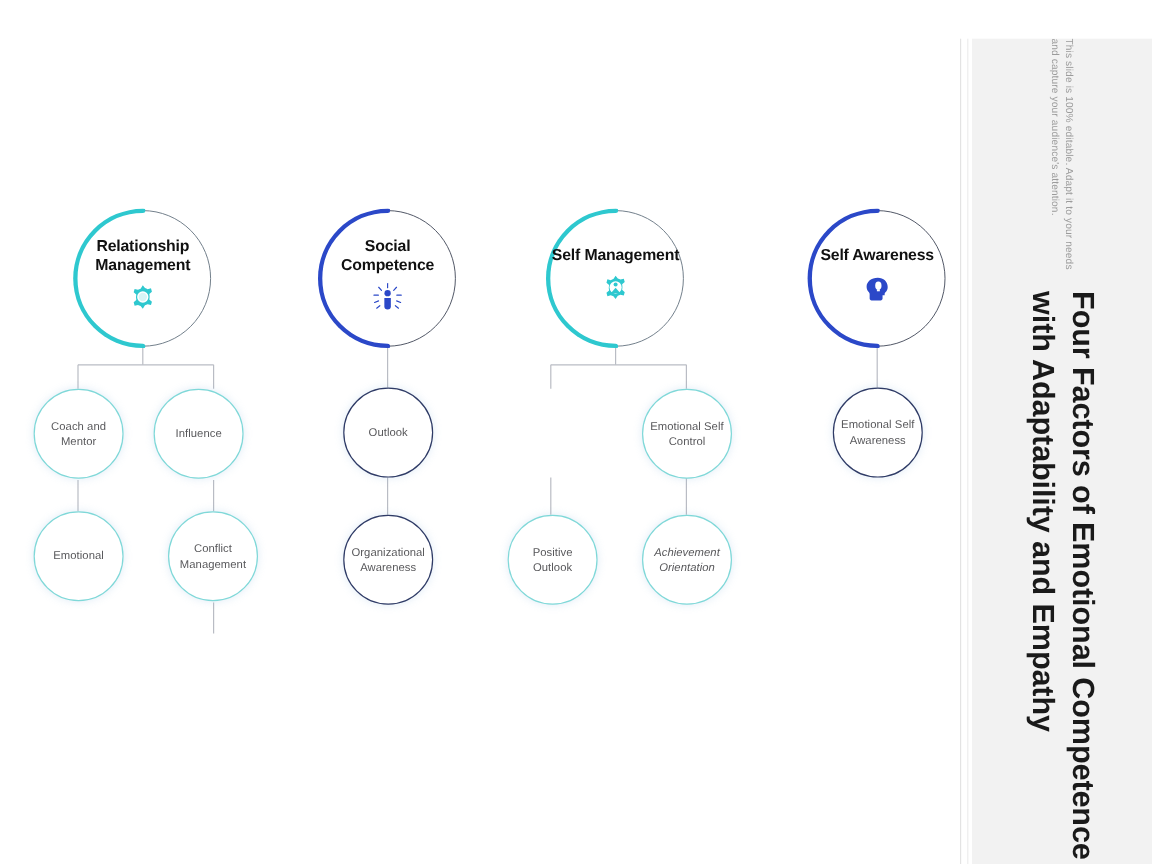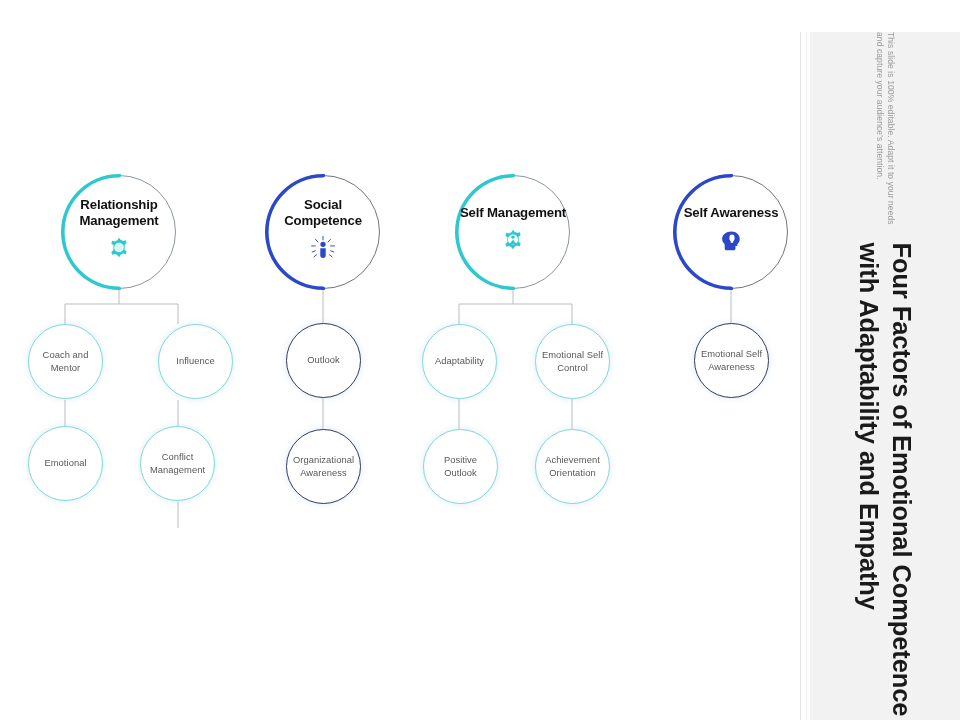--- a/index.html
+++ b/index.html
@@ -195,21 +195,21 @@
         <path fill="#2ec8cf" d="M16 3.2l2.1 2.6a11 11 0 0 1 2.5 1l3.2-.8.9 3.2-2.5 2.2c.2.8.3 1.7.3 2.6s-.1 1.8-.3 2.6l2.5 2.2-.9 3.2-3.2-.8a11 11 0 0 1-2.5 1L16 25.4l-2.1-2.6a11 11 0 0 1-2.5-1l-3.2.8-.9-3.2 2.5-2.2a11.6 11.6 0 0 1 0-5.2L7.3 9.8l.9-3.2 3.2.8a11 11 0 0 1 2.5-1L16 3.2z"></path>
         <circle cx="16" cy="14.3" r="5.4" fill="#ffffff"></circle>
         <circle cx="16" cy="14.3" r="4.0" fill="#d8f5f6"></circle>
       </svg>
     </div>
 
     <div class="node sub-node" style="left:28px; top:292px;">
       <div class="sub-label">Coach and Mentor</div>
     </div>
 
-    <div class="node sub-node" style="left:158px; top:292px;">
+    <div class="node sub-node" style="left:128px; top:292px;">
       <div class="sub-label">Influence</div>
     </div>
 
     <div class="node sub-node" style="left:28px; top:394px;">
       <div class="sub-label">Emotional</div>
     </div>
 
     <div class="node sub-node" style="left:140px; top:394px;align-items:center;">
       <div class="sub-label">Conflict Management</div>
     </div>
@@ -253,33 +253,30 @@
       </svg>
       <div class="main-label">Self Management</div>
       <svg class="main-icon" viewBox="0 0 32 32">
         <path fill="#2ec8cf" d="M16 3.2l2.1 2.6a11 11 0 0 1 2.5 1l3.2-.8.9 3.2-2.5 2.2c.2.8.3 1.7.3 2.6s-.1 1.8-.3 2.6l2.5 2.2-.9 3.2-3.2-.8a11 11 0 0 1-2.5 1L16 25.4l-2.1-2.6a11 11 0 0 1-2.5-1l-3.2.8-.9-3.2 2.5-2.2a11.6 11.6 0 0 1 0-5.2L7.3 9.8l.9-3.2 3.2.8a11 11 0 0 1 2.5-1L16 3.2z"></path>
         <circle cx="16" cy="14.3" r="5.8" fill="#ffffff"></circle>
         <circle cx="16" cy="11.6" r="1.9" fill="#2ec8cf"></circle>
         <path fill="#2ec8cf" d="M11.6 19.6l4.4-5.1 4.4 5.1z"></path>
       </svg>
     </div>
 
-    <div class="node sub-node" style="left:422px; top:292px;">
-      <div class="sub-label">Adaptability</div>
-    </div>
 
     <div class="node sub-node" style="left:535px; top:292px;">
       <div class="sub-label">Emotional Self Control</div>
     </div>
 
     <div class="node sub-node" style="left:423px; top:397px;">
       <div class="sub-label">Positive Outlook</div>
     </div>
 
-    <div class="node sub-node" style="left:535px; top:397px;">
+    <div class="node sub-node" style="left:535px; top:397px;font-style:italic;">
       <div class="sub-label">Achievement Orientation</div>
     </div>
 
     <div class="node main-node" style="left:673px; top:142px;text-align:center;">
       <svg class="ring" viewBox="0 0 116 116">
         <circle cx="58" cy="58" r="56.5" fill="#ffffff" stroke="#4a5060" stroke-width="0.8"></circle>
         <path d="M58 1.5 A56.5 56.5 0 1 0 58 114.5" fill="none" stroke="#2b48c8" stroke-width="4.2" stroke-linecap="round"></path>
       </svg>
       <div class="main-label">Self Awareness</div>
       <svg class="main-icon" viewBox="0 0 32 32">

